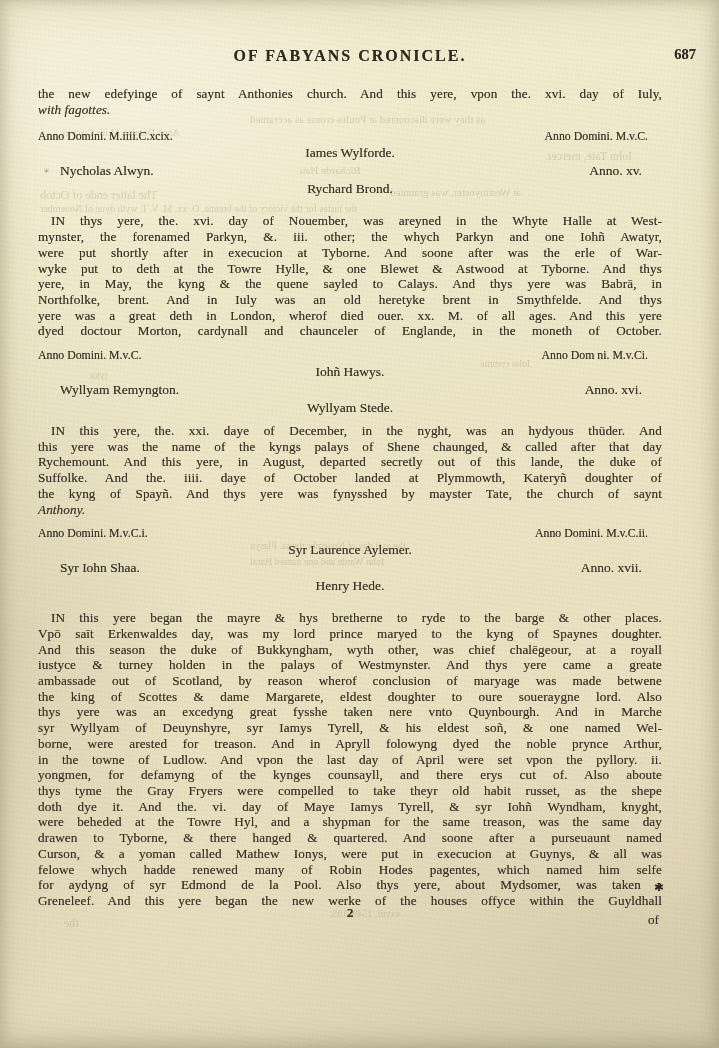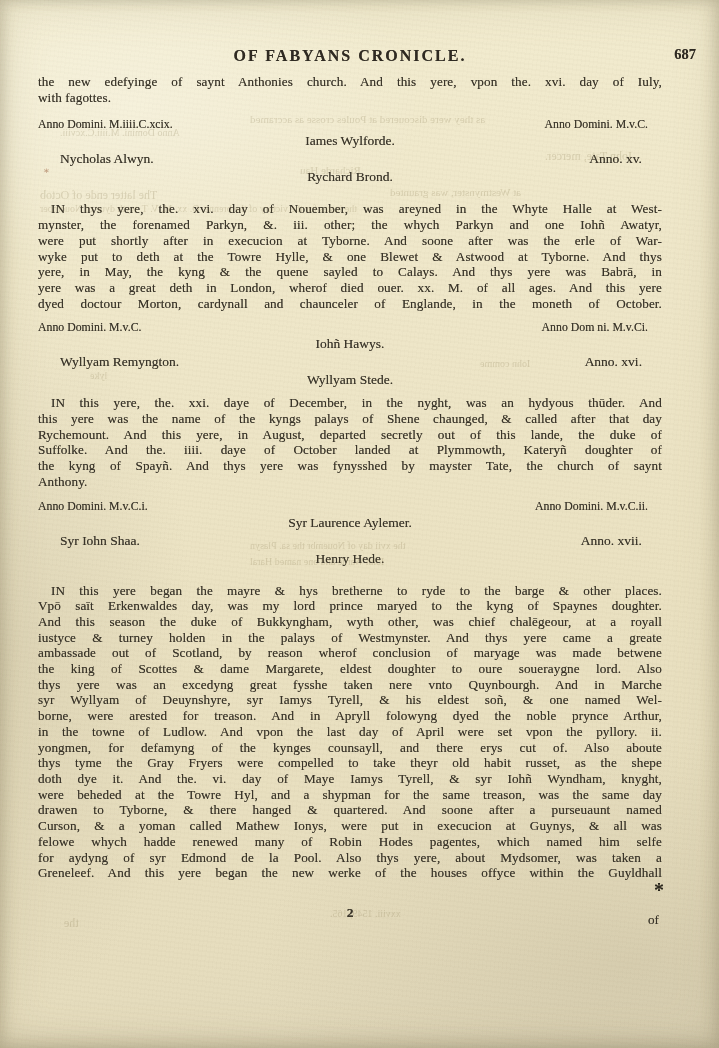--- a/index.html
+++ b/index.html
@@ -25,35 +25,35 @@
     position:absolute;top:47px;left:38px;width:624px;text-align:center;
     font-weight:bold;font-size:16px;letter-spacing:2px;color:#2f2a22;
   }
   .pgnum{
     position:absolute;top:46px;left:664px;width:42px;text-align:center;
     font-weight:bold;font-size:14.5px;color:#2f2a22;
   }
   .flow{ position:absolute;top:74px;left:38px;width:624px; }
   .para{ font-size:13.2px;line-height:15.7px;letter-spacing:0.1px; }
   .jline{ text-align:justify;text-align-last:justify;white-space:normal; }
-  .jline.lastline{ text-align-last:left; }
+  .jline.lastline{ text-align-last:left;font-style:italic; }
   .jline.indent{ text-indent:13px; }
   .anno-row{
     display:flex;justify-content:space-between;align-items:baseline;
     font-size:11.8px;line-height:14px;padding-right:14px;
   }
   .center-name{
     text-align:center;font-size:13.5px;line-height:17px;margin-top:1px;
   }
   .name-row{
     display:flex;justify-content:space-between;align-items:baseline;
     font-size:13.5px;line-height:17px;margin-top:1px;
     padding-left:22px;padding-right:20px;
   }
-  .g0{margin-top:0}.g1{margin-top:1px}.g3{margin-top:16px}.g7{margin-top:7px}
+  .g0{margin-top:12px}.g1{margin-top:1px}.g3{margin-top:16px}.g7{margin-top:7px}
   .g9{margin-top:9px}.g12{margin-top:12px}.g16{margin-top:16px}
   .sig{
     position:absolute;top:905px;left:38px;width:624px;text-align:center;
     font-size:13.5px;font-weight:bold;
   }
   .catchword{ position:absolute;top:912px;left:648px;font-size:13.2px; }
   .mstar{
     position:absolute;top:879px;left:654px;font-size:20px;font-weight:bold;color:#262219;
   }
   .mdot{
@@ -85,20 +85,21 @@
         <span>Nycholas Alwyn.</span>
         <span>Anno. xv.</span>
       </div>
       <div class="center-name ink g1">Rychard Brond.</div>
       <div class="para ink g16">
         <div class="jline indent">IN thys yere, the. xvi. day of Nouember, was areyned in the Whyte Halle at West-</div>
         <div class="jline">mynster, the forenamed Parkyn, &amp;. iii. other;  the whych Parkyn and one Iohñ Awatyr,</div>
         <div class="jline">were put shortly after in execucion at Tyborne.  And soone after was the erle of War-</div>
         <div class="jline">wyke put to deth at the Towre Hylle, &amp; one Blewet &amp; Astwood at Tyborne.  And thys</div>
         <div class="jline">yere, in May, the kyng &amp; the quene sayled to Calays.  And thys yere was Babrā, in</div>
+        <div class="jline">Northfolke, brent.  And in Iuly was an old heretyke brent in Smythfelde.  And thys</div>
         <div class="jline">yere was a great deth in London, wherof died ouer. xx. M. of all ages.  And this yere</div>
         <div class="jline">dyed doctour Morton, cardynall and chaunceler of Englande, in the moneth of October.</div>
       </div>
       <div class="anno-row ink g9">
         <span>Anno Domini. M.v.C.</span>
         <span>Anno Dom ni. M.v.Ci.</span>
       </div>
       <div class="center-name ink g1">Iohñ Hawys.</div>
       <div class="name-row ink g1">
         <span>Wyllyam Remyngton.</span>

